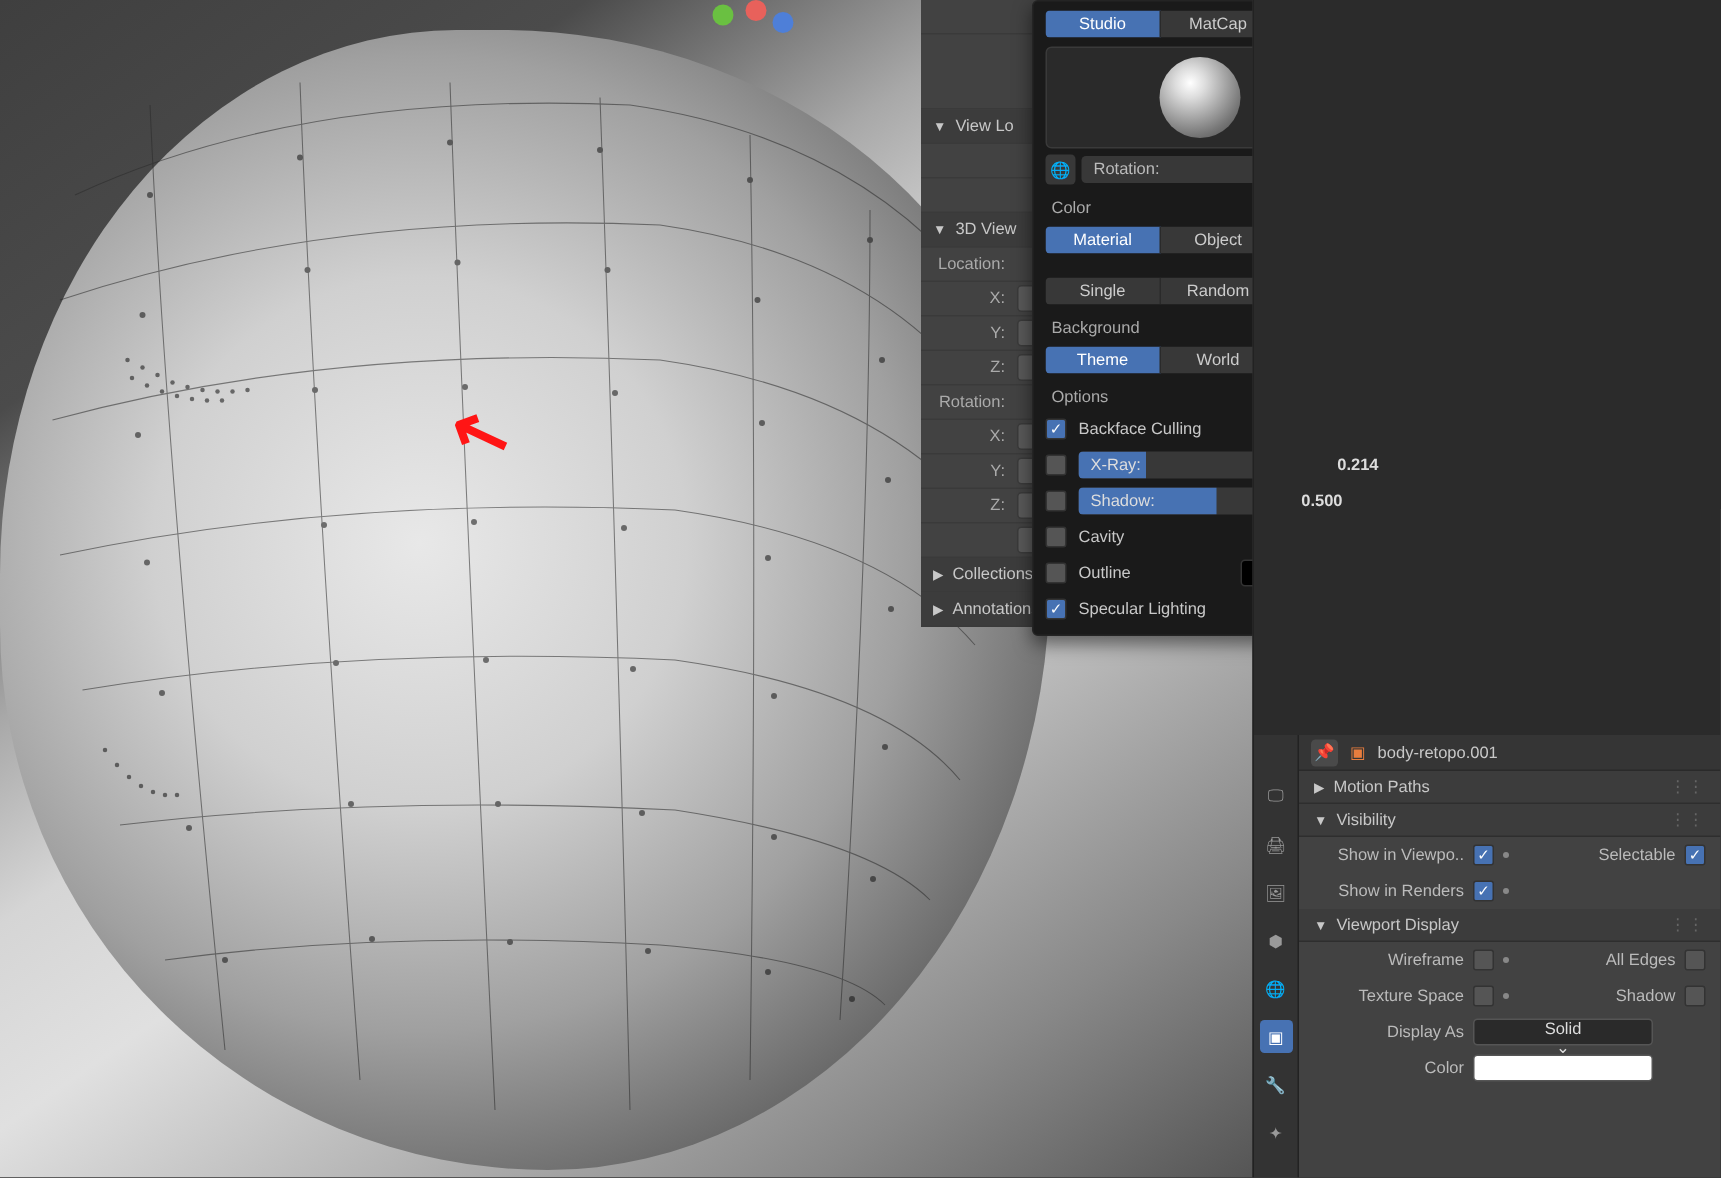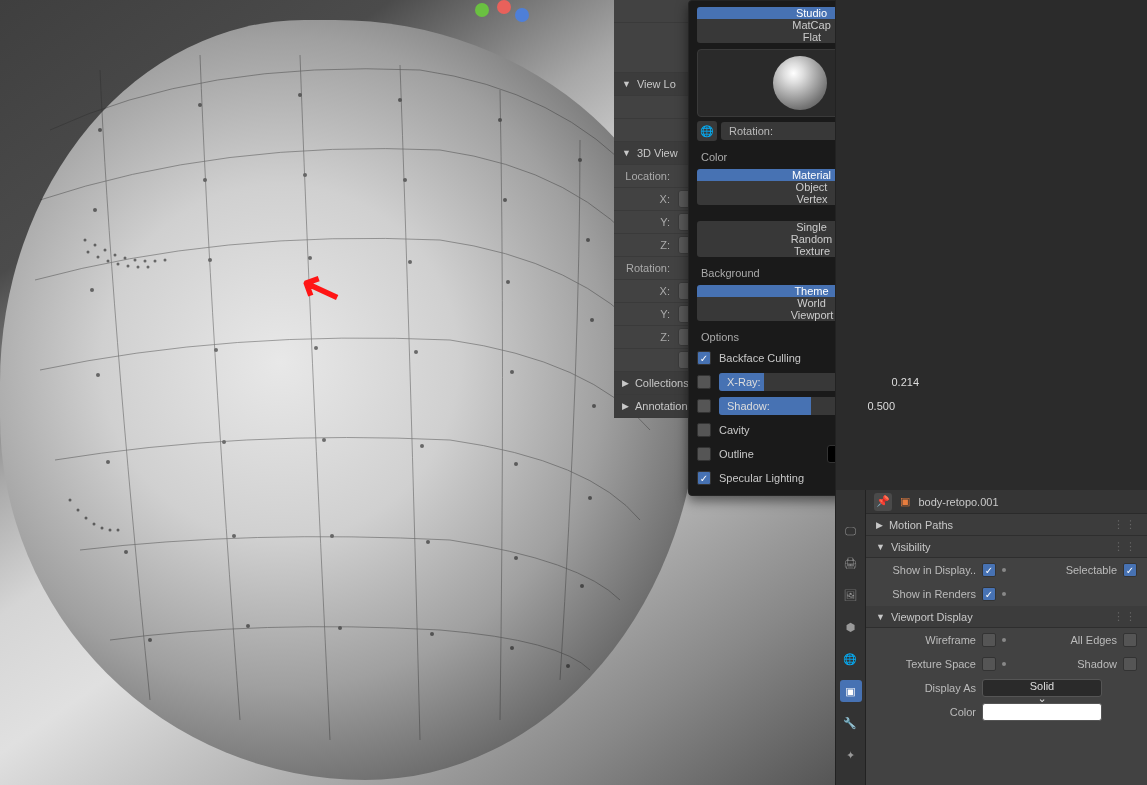--- a/index.html
+++ b/index.html
@@ -15,40 +15,40 @@
 .n-panel { position: absolute; left: 614px; top: 0; width: 190px; background: #424242; border-right: 1px solid #2a2a2a; }
 .n-row { display: flex; align-items: center; height: 23px; padding: 0 8px; border-bottom: 1px solid #3a3a3a; }
 .n-row.header { background: #3c3c3c; cursor: pointer; }
 .n-row.header .tri { margin-right: 6px; font-size: 9px; }
 .n-label { color: #b0b0b0; text-align: right; flex: 1; padding-right: 8px; }
 .field-label { width: 56px; text-align: right; padding-right: 8px; color: #aaa; }
 .num-field { flex: 1; background: #595959; border: 1px solid #3a3a3a; border-radius: 3px; height: 18px; line-height: 16px; padding: 0 6px; color: #ddd; }
 .xyz-btn { flex: 1; background: #595959; border: 1px solid #3a3a3a; border-radius: 3px; height: 18px; text-align: center; line-height: 16px; }
 
 .shading-popover { position: absolute; left: 688px; top: 0; width: 248px; background: #1a1a1a; border: 1px solid #242424; border-radius: 4px; box-shadow: 0 5px 12px rgba(0,0,0,.5); padding-bottom: 8px; }
-.seg { display: flex; margin: 6px 8px 0 8px; border-radius: 3px; overflow: hidden; flex-direction: column; }
+.seg { display: flex; margin: 6px 8px 0 8px; border-radius: 3px; overflow: hidden; }
 .seg button { flex: 1; background: #383838; border: none; color: #ccc; height: 18px; font-size: 11px; border-right: 1px solid #2a2a2a; cursor: pointer; }
 .seg button:last-child { border-right: none; }
 .seg button.active { background: #4772b3; color: #fff; }
 .shade-ball-row { display: flex; align-items: center; margin: 6px 8px 0 8px; gap: 8px; }
 .shade-ball-box { flex: 1; background: #2a2a2a; border: 1px solid #3a3a3a; border-radius: 4px; height: 68px; display: flex; align-items: center; justify-content: center; }
 .shade-ball { width: 54px; height: 54px; border-radius: 50%; background: radial-gradient(circle at 38% 32%, #fff 0%, #ddd 20%, #aaa 45%, #777 70%, #444 100%); }
 .gear { width: 16px; height: 16px; color: #aaa; cursor: pointer; }
 .rot-row { display: flex; align-items: center; margin: 4px 8px 0 8px; gap: 4px; }
 .rot-icon { width: 20px; height: 20px; background: #383838; border-radius: 3px; display: flex; align-items: center; justify-content: center; }
 .rot-field { flex: 1; background: #383838; border-radius: 3px; height: 18px; display: flex; justify-content: space-between; align-items: center; padding: 0 8px; color: #bbb; }
 .pop-label { color: #aaa; margin: 10px 8px 0 12px; }
 .chk-row { display: flex; align-items: center; margin: 6px 8px 0 8px; gap: 8px; height: 18px; }
 .chk { width: 14px; height: 14px; background: #555; border: 1px solid #333; border-radius: 2px; display: inline-flex; align-items: center; justify-content: center; cursor: pointer; }
 .chk.on { background: #4772b3; }
 .chk.on::after { content: "✓"; color: #fff; font-size: 10px; }
 .slider-field { flex: 1; height: 18px; background: #383838; border-radius: 3px; position: relative; overflow: hidden; display: flex; align-items: center; }
 .slider-fill { position: absolute; left: 0; top: 0; bottom: 0; background: #4772b3; }
 .slider-field .sl-label { position: relative; z-index: 1; padding-left: 8px; color: #ddd; }
-.slider-field .sl-val { position: relative; z-index: 1; margin-left: auto; padding-right: 8px; color: #ddd; }
+.slider-field .sl-val { position: relative; z-index: 1; margin-left: auto; padding-right: 8px; color: #ddd; font-weight: bold; }
 .color-swatch { flex: 1; height: 18px; background: #000; border: 1px solid #333; border-radius: 3px; }
 
 .props { position: absolute; left: 835px; top: 0; right: 0; bottom: 0; background: #383838; border-left: 1px solid #222; }
 .props-top { position: absolute; left: 0; top: 0; right: 0; height: 490px; background: #2b2b2b; }
 .props-bot { position: absolute; left: 0; top: 490px; right: 0; bottom: 0; background: #424242; display: flex; }
 .tab-strip { width: 30px; background: #333; display: flex; flex-direction: column; align-items: center; padding-top: 30px; gap: 10px; border-right: 1px solid #222; }
 .tab-icon { width: 22px; height: 22px; display: flex; align-items: center; justify-content: center; color: #999; border-radius: 3px; cursor: pointer; }
 .tab-icon.active { background: #4772b3; color: #fff; }
 .props-content { flex: 1; overflow: hidden; }
 .obj-header { height: 24px; background: #353535; display: flex; align-items: center; padding: 0 8px; gap: 8px; border-bottom: 1px solid #2a2a2a; }
@@ -328,21 +328,21 @@
           <span class="tri">▶</span>
           <span>Motion Paths</span>
           <span class="grip">⋮⋮</span>
         </div>
       <div class="panel-hdr">
           <span class="tri">▼</span>
           <span>Visibility</span>
           <span class="grip">⋮⋮</span>
         </div>
       <div class="prop-row">
-        <span class="lbl w1">Show in Display..</span>
+        <span class="lbl w1">Show in Viewpo..</span>
           <span class="chk on"></span>
           <span class="anim-dot"></span>
         <span class="lbl w2" style="margin-left:auto">Selectable</span>
           <span class="chk on"></span>
       </div>
       <div class="prop-row">
         <span class="lbl w1">Show in Renders</span>
           <span class="chk on"></span>
           <span class="anim-dot"></span>
       </div>

